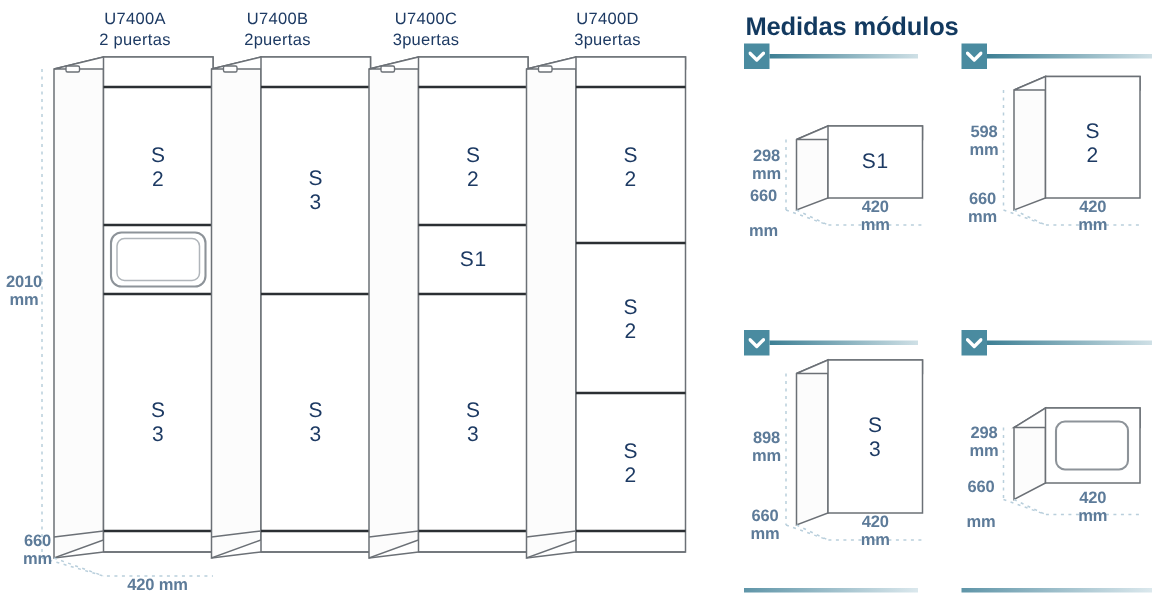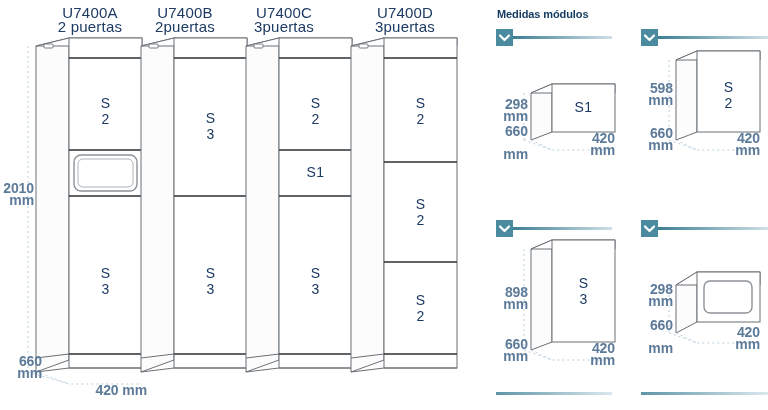--- a/index.html
+++ b/index.html
@@ -10,48 +10,48 @@
     font-family: "Liberation Sans", sans-serif;
     overflow: hidden;
   }
   #root { position: relative; width: 768px; height: 410px; }
 
   
   .cab-title {
     position: absolute;
     text-align: center;
     color: #1d3a63;
-    font-size: 15px;
+    font-size: 11px;
     line-height: 14px;
     letter-spacing: .2px;
     white-space: pre-line;
   }
   .dim {
     position: absolute;
     color: #5d7b99;
-    font-size: 14px;
+    font-size: 11px;
     line-height: 11.5px;
     font-weight: bold;
-    text-align: right;
+    text-align: center;
     white-space: pre-line;
     letter-spacing: -.1px;
   }
   .mod-label {
     position: absolute;
     color: #1d3a63;
     font-size: 14px;
     line-height: 16px;
     text-align: center;
     white-space: pre-line;
     letter-spacing: .4px;
   }
   .section-title {
     position: absolute;
     color: #12395f;
-    font-size: 11px;
+    font-size: 17px;
     font-weight: bold;
     letter-spacing: -.1px;
   }
 
   
   .marker { position: absolute; }
   .marker .sq {
     position: absolute; left: 0; top: 0;
     width: 17px; height: 17px;
     background: #4a8ba0;

